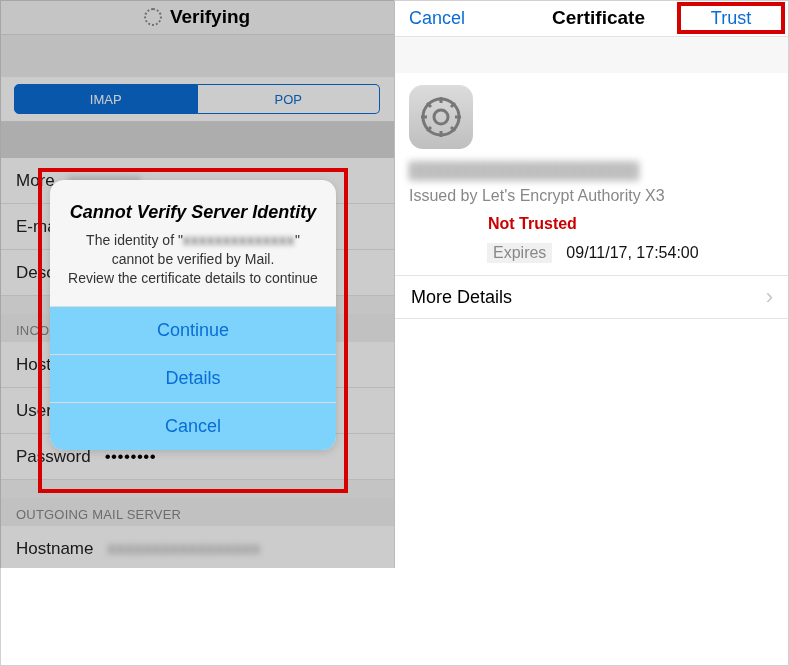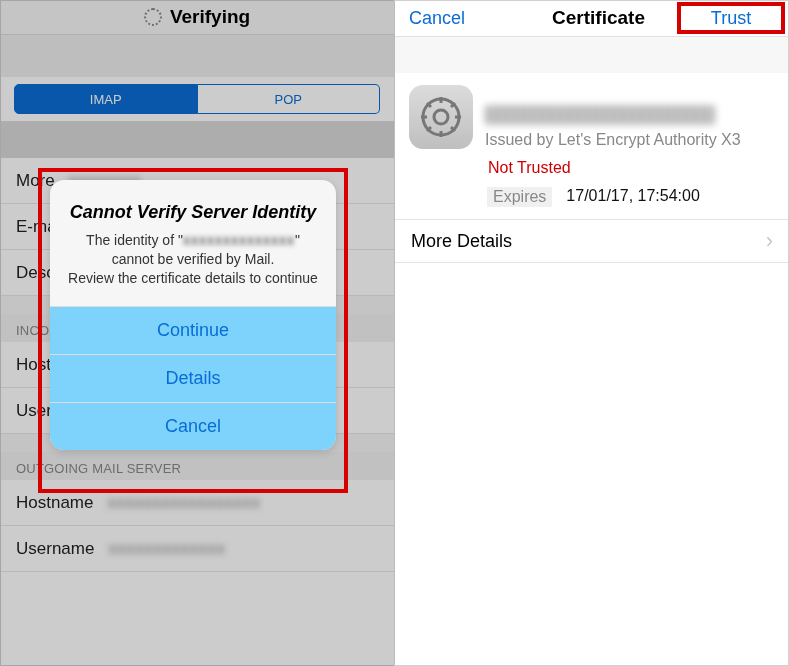--- a/index.html
+++ b/index.html
@@ -12,21 +12,21 @@
   }
   .mask {
     position: absolute; inset: 0; pointer-events: none;
     border: 1px solid #d0d0d0;
   }
 
   
   .left {
     position: relative;
     width: 395px;
-    height: 666px;
+    height: 568px;
     flex: 0 0 395px;
     overflow: hidden;
     border-right: 1px solid #bbb;
   }
   .dim {
     position: absolute; inset: 0;
     background: rgba(0,0,0,0.20);
     z-index: 2;
   }
 
@@ -174,21 +174,22 @@
     display: flex; align-items: center; justify-content: center;
   }
   .trust-btn { color: #0a6dd6; font-size: 18px; }
 
   .r-gap { height: 36px; background: #f7f7f7; }
 
   .cert-top {
     display: flex;
     gap: 12px;
     padding: 12px 14px 4px;
-    align-items: flex-end;
+    align-items: flex-start;
+    flex-direction: column;
   }
   .cert-icon {
     width: 64px; height: 64px;
     border-radius: 14px;
     background: linear-gradient(#dcdcdc,#bfbfbf);
     display: flex; align-items: center; justify-content: center;
     flex: 0 0 64px;
   }
   .cert-icon svg { width: 44px; height: 44px; }
   .cert-lines { flex: 1; }
@@ -204,22 +205,23 @@
 
   .status-lines { padding: 4px 14px 12px 92px; }
   .not-trusted {
     color: #cc0000; font-size: 16px;
     display: inline-block;
     border: 2px solid rgba(255,255,255,0);
     padding: 1px 14px 1px 0;
   }
   .not-trusted-outline {
     border: 1px solid rgba(0,0,0,0); 
-  }
-  .expire-row { margin-top: 8px; display: flex; gap: 14px; font-size: 16px; }
+    font-weight: bold;
+  }
+  .expire-row { margin-top: 8px; display: flex; gap: 14px; font-size: 16px; align-items: center; }
   .expire-row .lbl { color: #888; background: #f0f0f0; padding: 1px 6px; }
   .expire-row .val { color: #111; }
 
   .more-details {
     height: 44px;
     display: flex;
     align-items: center;
     justify-content: space-between;
     padding: 0 16px;
     font-size: 18px;
@@ -267,20 +269,24 @@
   <div class="section-gap"></div>
   <div class="section-header">INCOMING MAIL SERVER</div>
 
   <div class="form-row">
     <span>Hostname</span>
     <span class="field-value">xxxxxxxxxxxxxxxxx</span>
   </div>
   <div class="form-row">
     <span>Username</span>
     <span class="field-value">xxxxxxxxxxxxx</span>
+  </div>
+  <div class="form-row">
+    <span>Password</span>
+    <span class="field-value" style="filter:none;color:#000;">••••••••</span>
   </div>
 
   <div class="section-gap"></div>
   <div class="section-header">OUTGOING MAIL SERVER</div>
 
   <div class="form-row">
     <span>Hostname</span>
     <span class="field-value">xxxxxxxxxxxxxxxxx</span>
   </div>
   <div class="form-row">
@@ -342,21 +348,21 @@
       <div class="issued-by">
         <span>Issued by </span><span class="auth">Let's Encrypt Authority X3</span>
       </div>
     </div>
   </div>
 
   <div class="status-lines">
     <span class="not-trusted not-trusted-outline">Not Trusted</span>
     <div class="expire-row">
       <span class="lbl">Expires</span>
-      <span class="val">17/01/17, 17:54:00</span>
+      <span class="val">09/11/17, 17:54:00</span>
     </div>
   </div>
 
   <div class="more-details">
     <span>More Details</span>
     <span class="chev">›</span>
   </div>
 </div>
 
 <div class="mask"></div>

